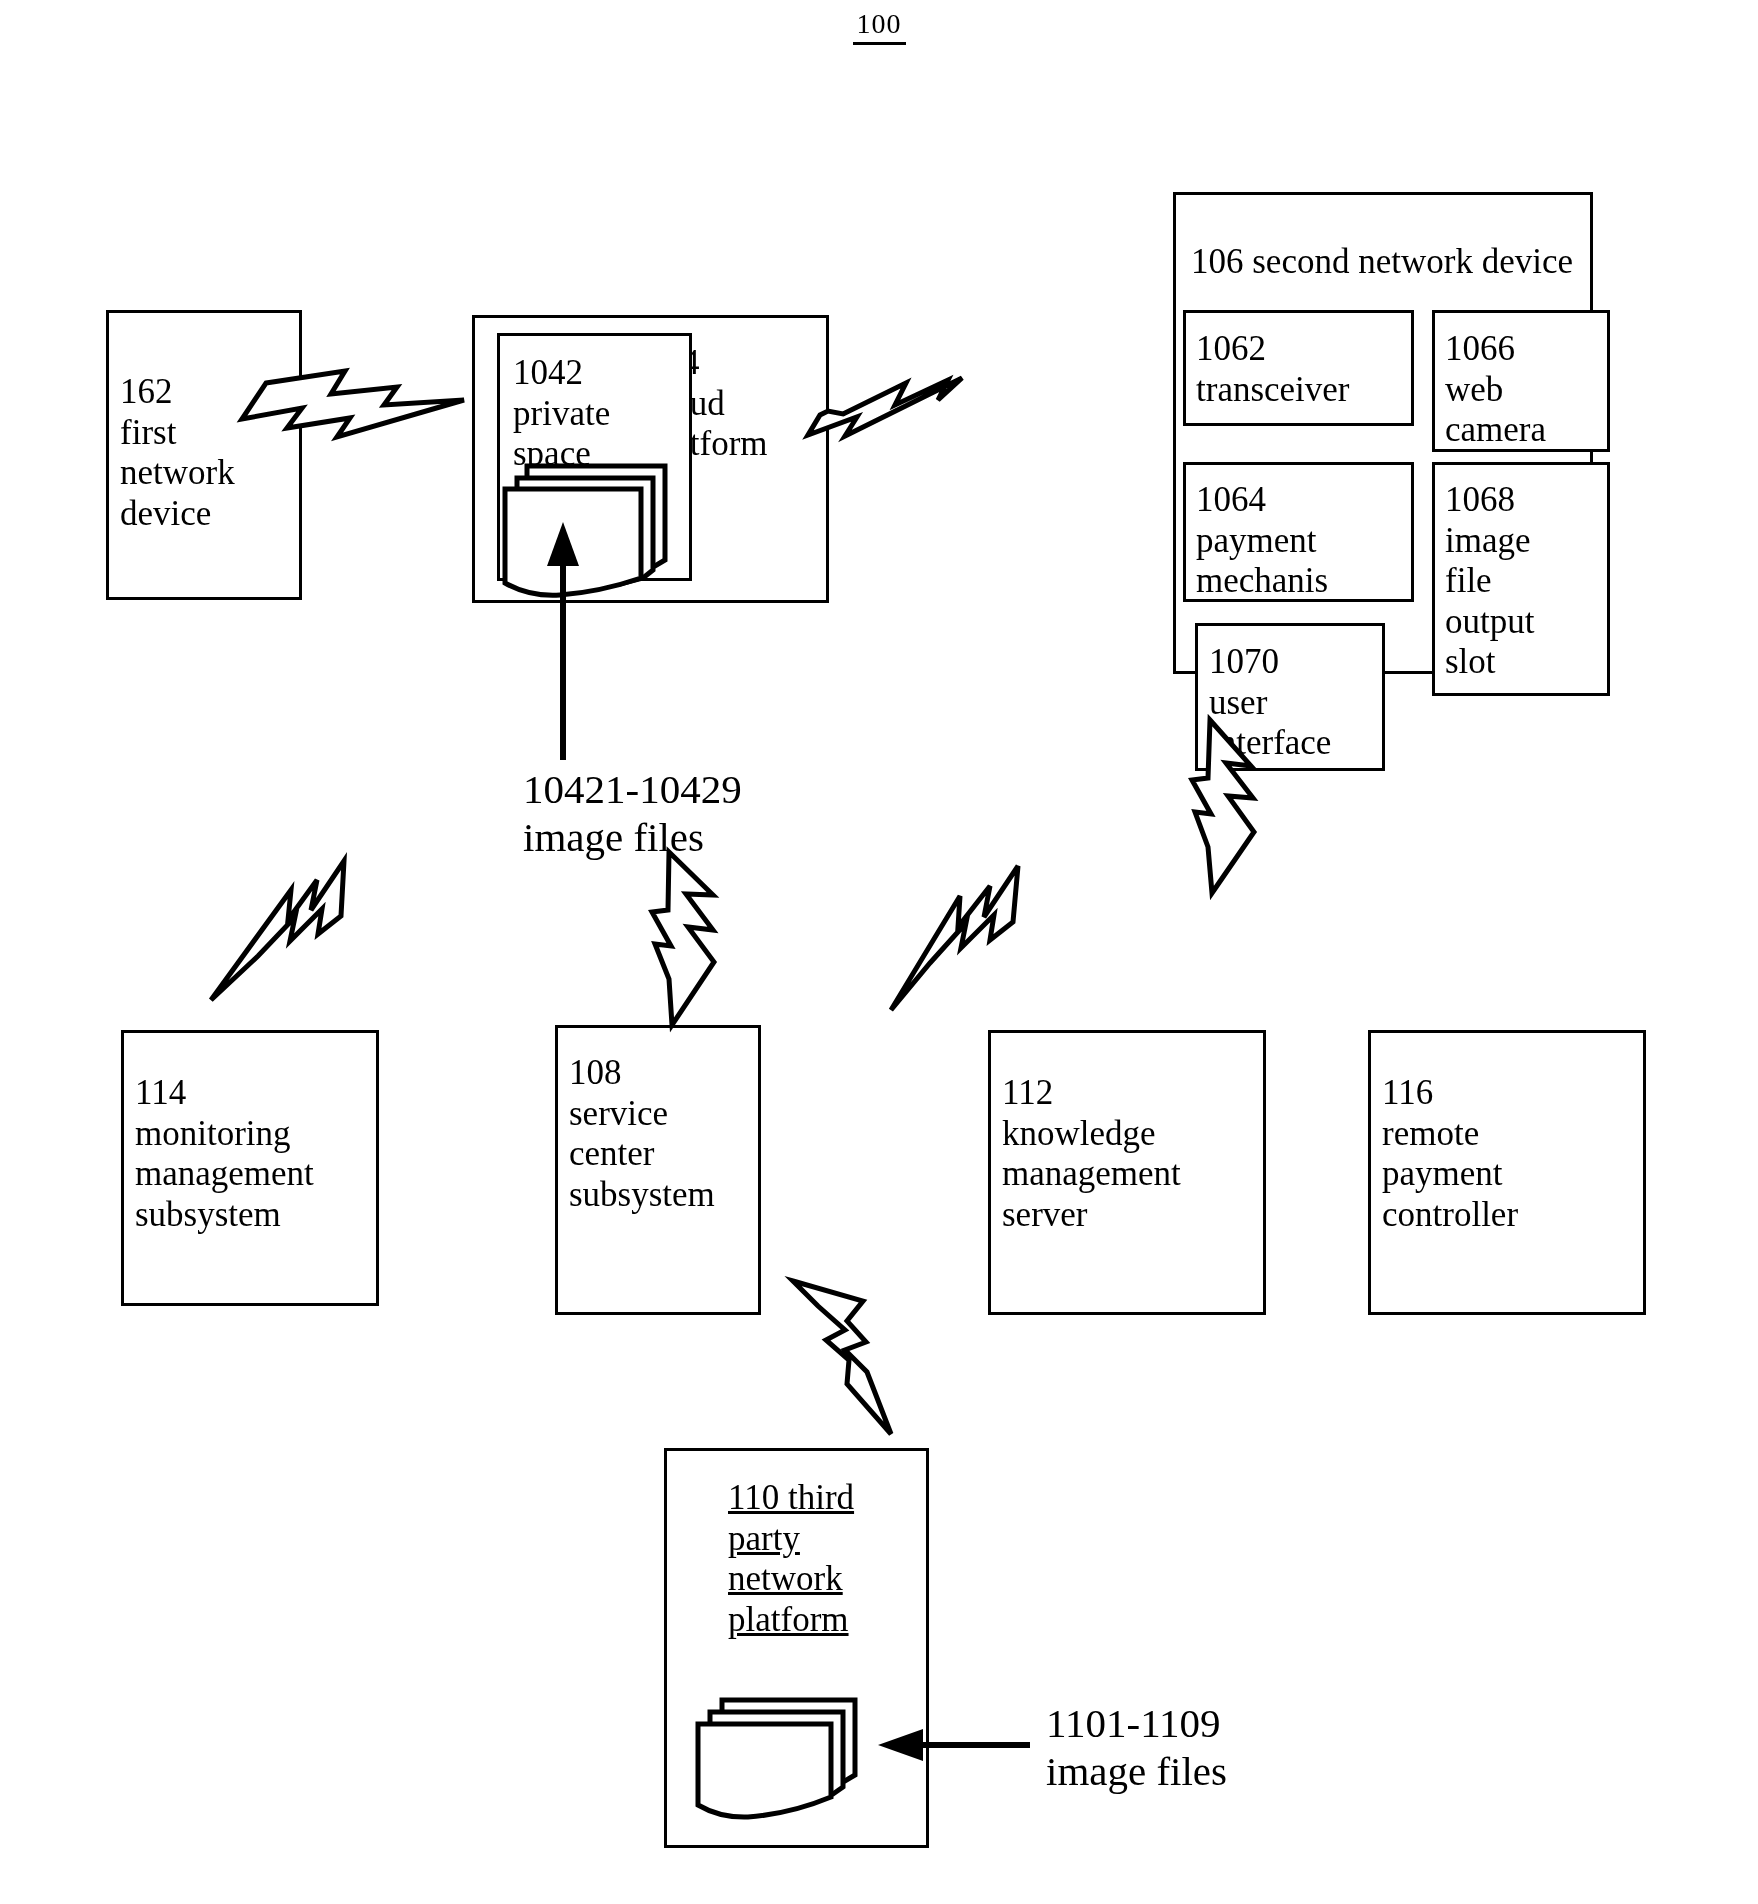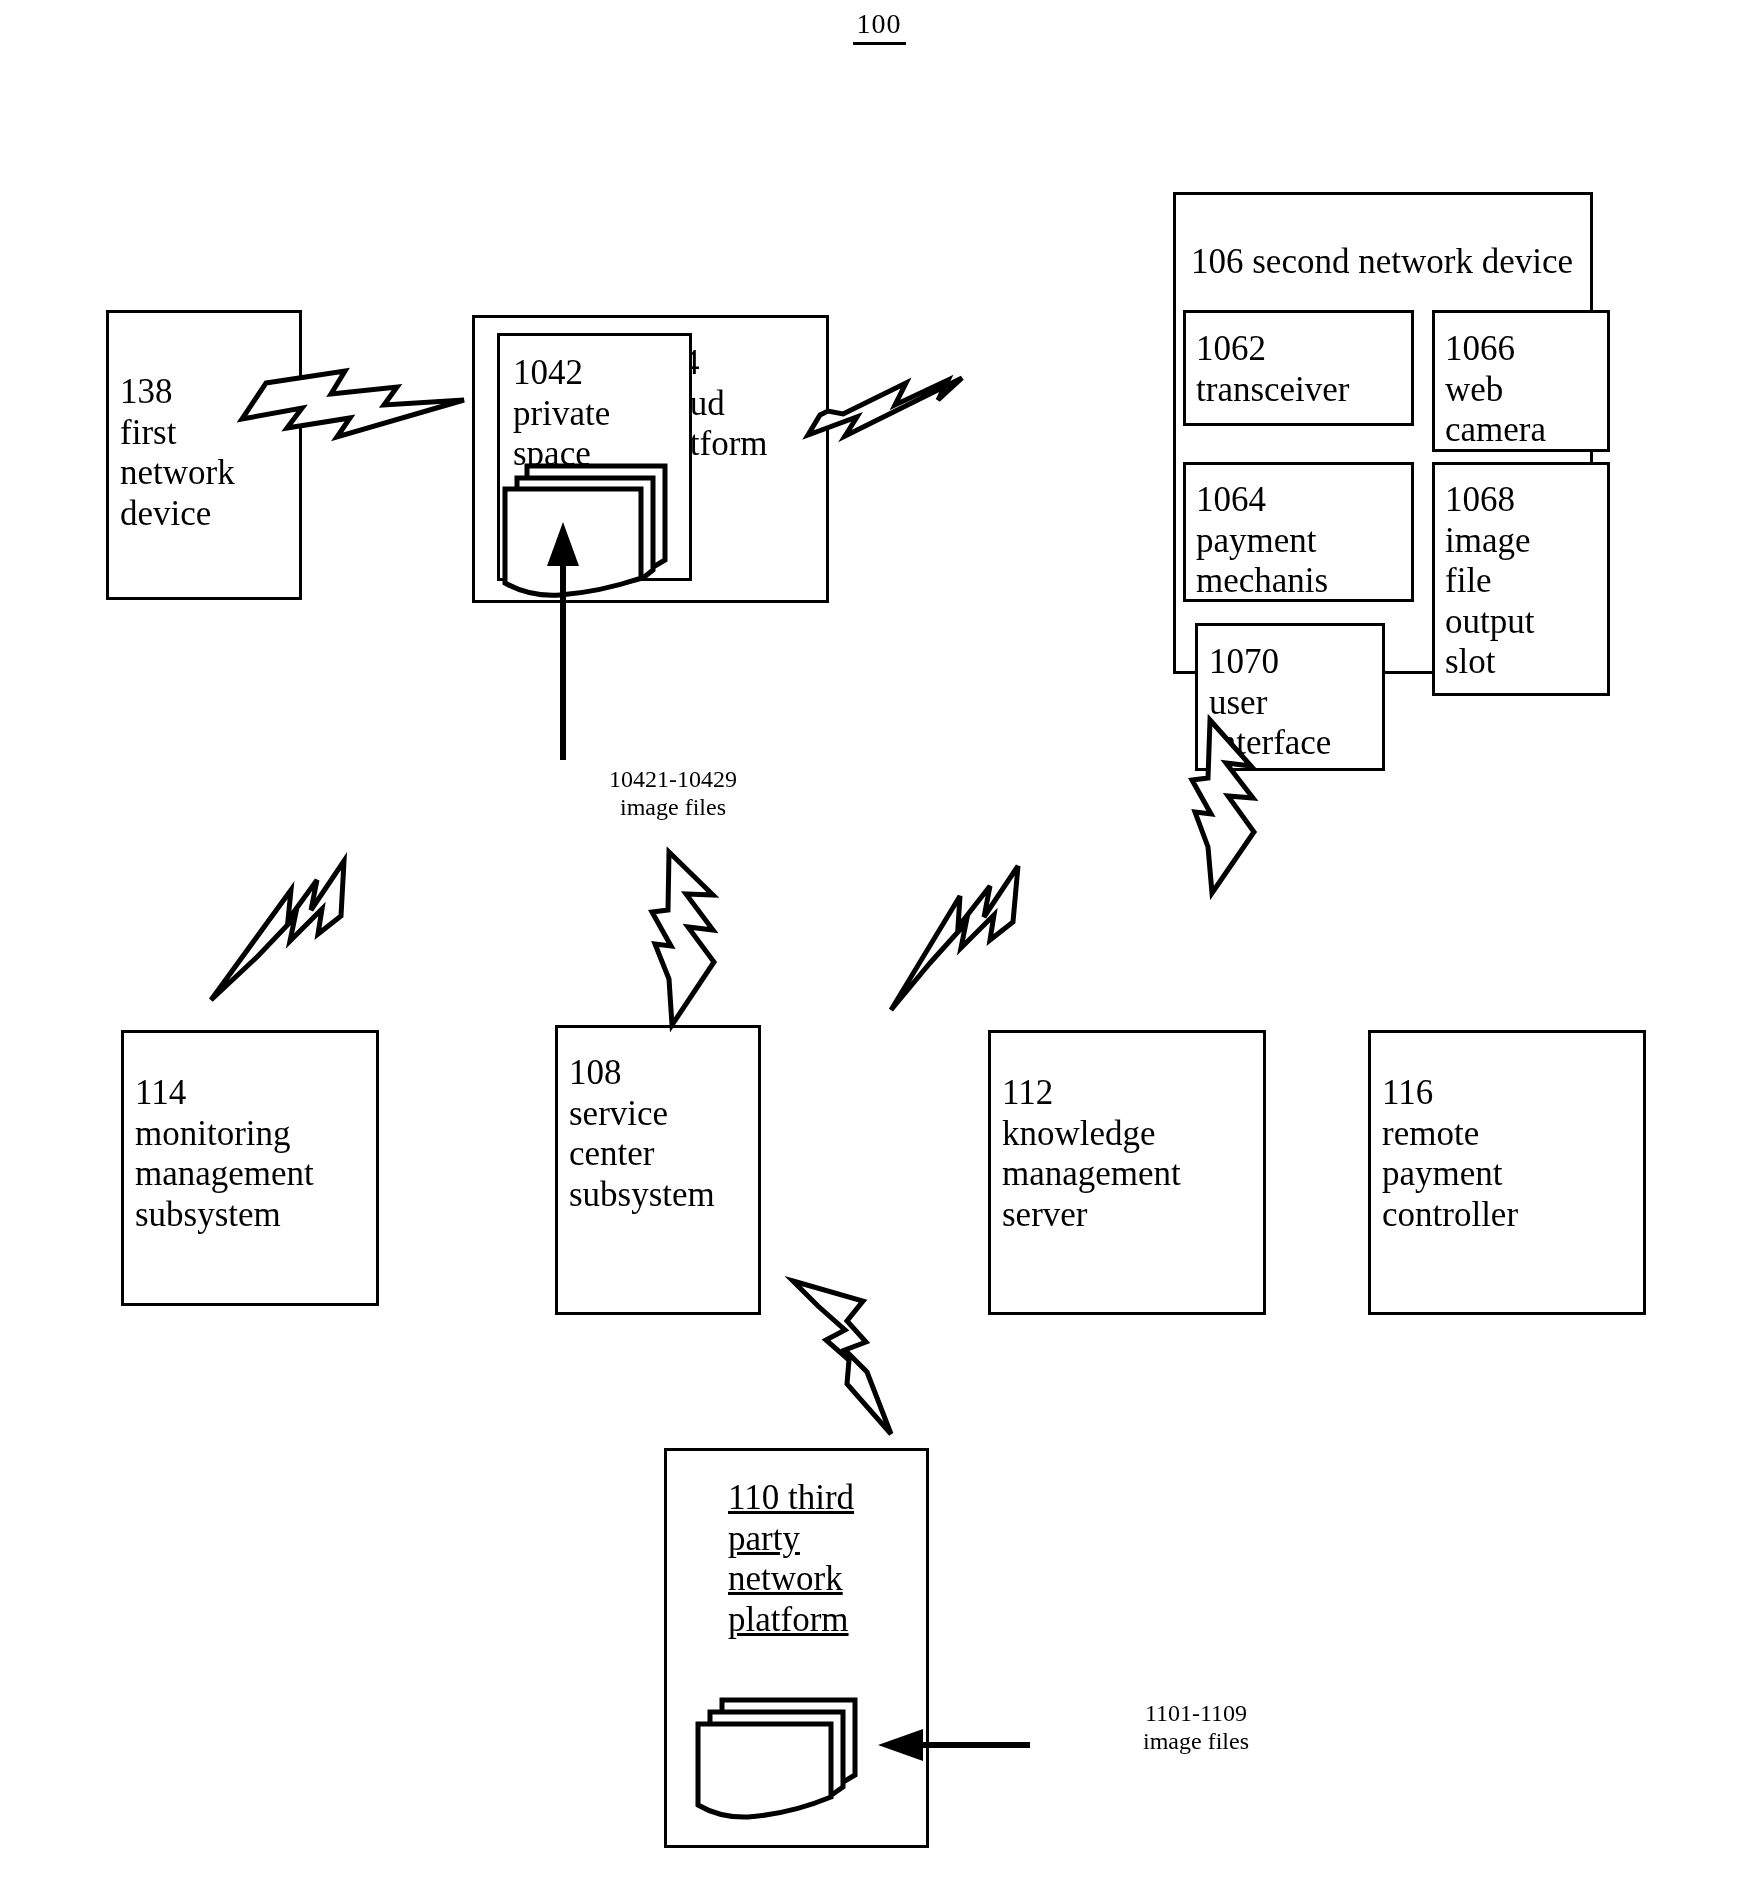--- a/index.html
+++ b/index.html
@@ -39,24 +39,23 @@
   }
   .box-label {
     position: absolute;
     font-size: 35px;
     line-height: 1.16;
     white-space: pre-line;
     letter-spacing: 0px;
   }
   .plain-label {
     position: absolute;
-    font-size: 24px;
+    font-size: 41px;
     line-height: 1.16;
     white-space: pre-line;
-    text-align: center;
   }
   svg.overlay {
     position: absolute;
     left: 0;
     top: 0;
     width: 1758px;
     height: 1904px;
     pointer-events: none;
   }
   .bolt {
@@ -75,21 +74,21 @@
   }
 </style>
 </head>
 <body>
 
 <div id="canvas">
 
   <div class="fig-title"><span>100</span></div>
 
   <div class="box" style="left:106px; top:310px; width:196px; height:290px;"></div>
-  <div class="box-label" style="left:120px; top:372px; width:180px;">138
+  <div class="box-label" style="left:120px; top:372px; width:180px;">162
 first
 network
 device</div>
 
   <div class="box" style="left:472px; top:315px; width:357px; height:288px;"></div>
   <div class="box-label" style="left:647px; top:343px; width:180px;">104
 cloud
 platform</div>
 
   <div class="box" style="left:497px; top:333px; width:195px; height:248px;"></div>

